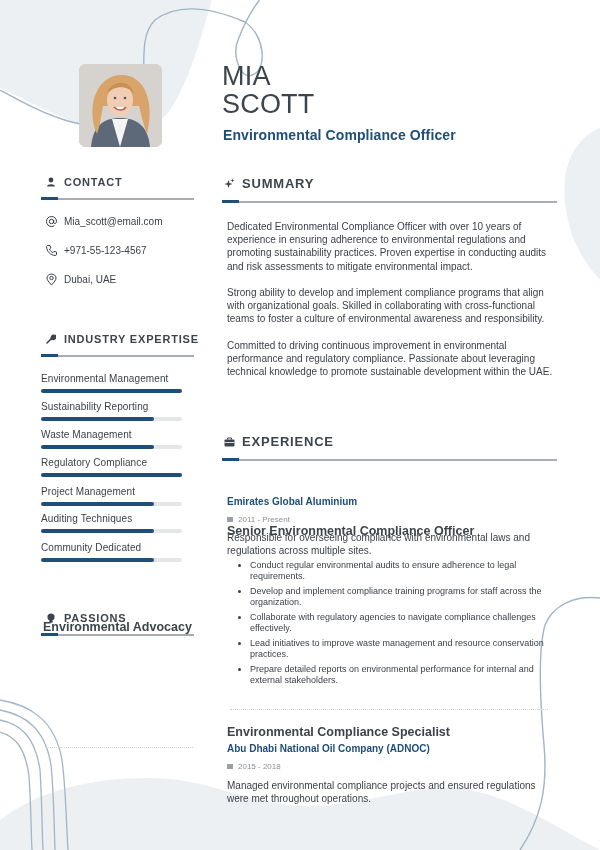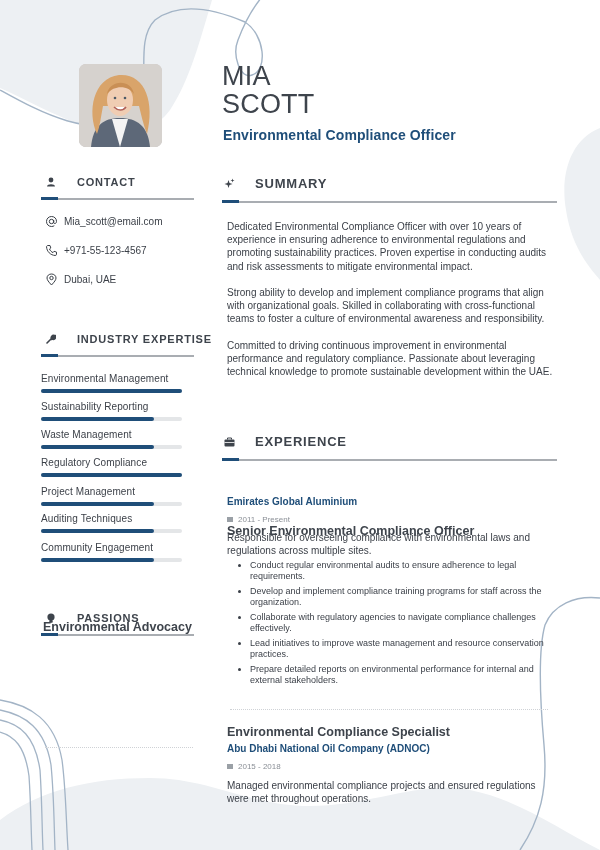--- a/index.html
+++ b/index.html
@@ -11,21 +11,21 @@
   
   .photo { position: absolute; left: 79px; top: 64px; width: 83px; height: 83px; border-radius: 7px; overflow: hidden;
            background: radial-gradient(circle at 50% 35%, #e9e3dc 0%, #cfcac6 60%, #b9b6b4 100%); }
   .photo svg { width: 100%; height: 100%; display: block; }
 
   
   .name { position: absolute; left: 222px; top: 62px; font-size: 27px; line-height: 28px; color: #3e444c; font-weight: 400; letter-spacing: 0.2px; }
   .title { position: absolute; left: 223px; top: 127px; font-size: 14px; color: #1f4e79; font-weight: 700; letter-spacing: 0.1px; }
 
   
-  .sec-head { position: absolute; display: flex; align-items: center; gap: 20px; font-weight: 700; color: #3e444c; letter-spacing: 0.8px; }
+  .sec-head { position: absolute; display: flex; align-items: center; gap: 7px; font-weight: 700; color: #3e444c; letter-spacing: 0.8px; }
   .sec-head .ic { display: inline-flex; width: 12px; justify-content: center; color: #3e444c; font-size: 11px; }
   .rule { position: absolute; height: 2px; background: #a9adb2; }
   .rule::before { content: ""; position: absolute; left: 0; top: -1px; width: 17px; height: 3px; background: #1f4e79; }
 
   
   .contact-item { position: absolute; left: 45px; display: flex; align-items: center; gap: 6px; font-size: 10px; color: #3a3f47; }
   .contact-item .ic { width: 13px; height: 13px; display: inline-flex; }
 
   .skill { position: absolute; left: 41px; width: 141px; }
   .skill-label { font-size: 10px; color: #3a3f47; display: block; margin-bottom: 5px; letter-spacing: 0.1px; }
@@ -170,21 +170,21 @@
           <div class="skill-fill" style="width: 80%;"></div>
         </div>
       </div>
       <div class="skill" style="top: 513px;">
         <span class="skill-label">Auditing Techniques</span>
         <div class="skill-track">
           <div class="skill-fill" style="width: 80%;"></div>
         </div>
       </div>
       <div class="skill" style="top: 542px;">
-        <span class="skill-label">Community Engagement</span>
+        <span class="skill-label">Community Dedicated</span>
         <div class="skill-track">
           <div class="skill-fill" style="width: 80%;"></div>
         </div>
       </div>
     </div>
 
   <div class="sec-head" style="left:45px; top:612px; font-size:11px;">
     <span class="ic">
       <svg width="10" height="11" viewBox="0 0 10 11">
           <circle cx="5" cy="4" r="3.6" fill="#3e444c"></circle>

